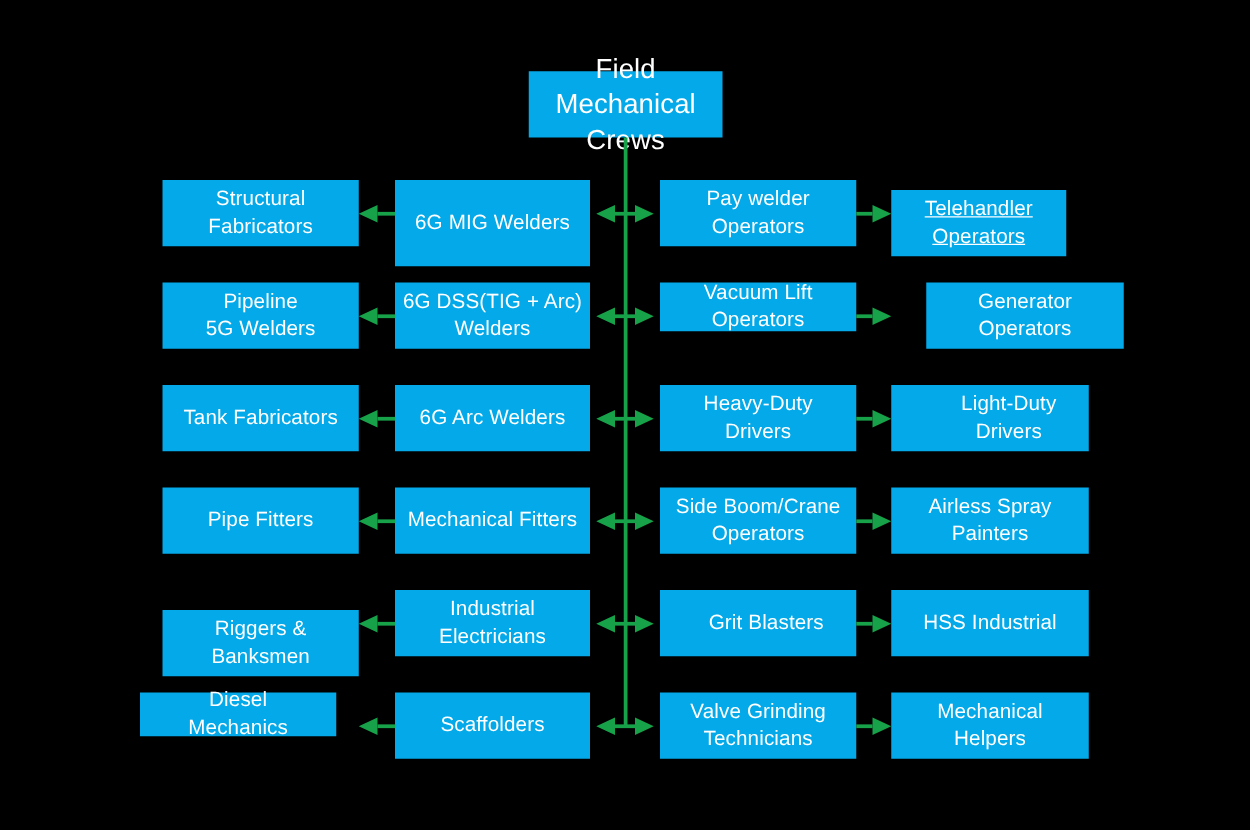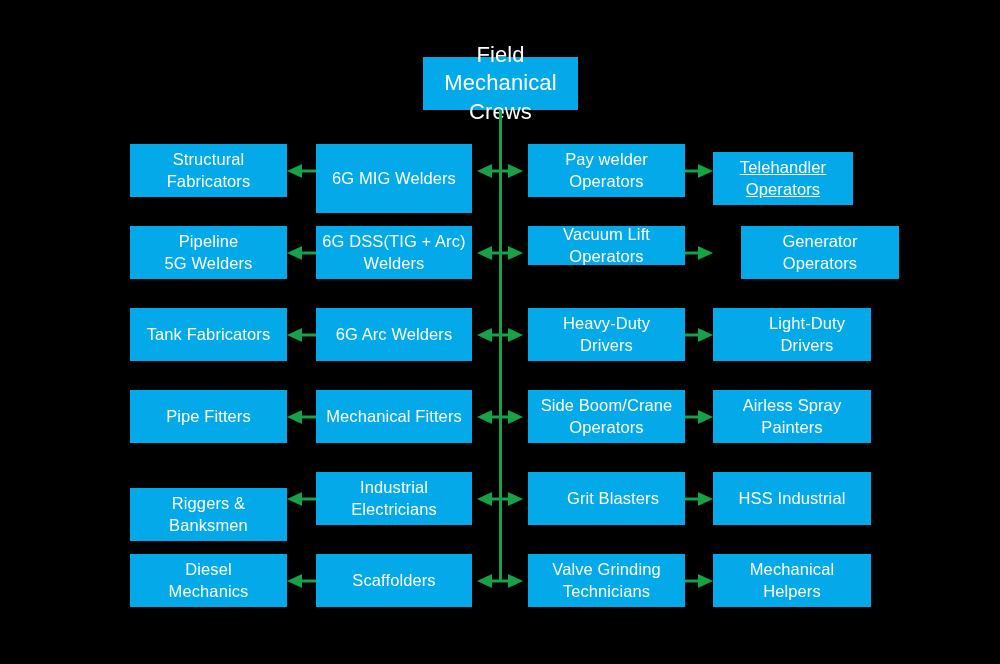--- a/index.html
+++ b/index.html
@@ -188,21 +188,21 @@
             <polygon points="15,8 15,22 0,15" fill="#17a24a"></polygon>
             <polygon points="31,8 31,22 46,15" fill="#17a24a"></polygon>
           </svg>
       </div>
       <div style="position: absolute; left: 685px; top: 483.5px;">
         <svg class="arrow" width="28" height="30" viewBox="0 0 28 30">
             <line x1="0" y1="15" x2="13" y2="15" stroke="#17a24a" stroke-width="3"></line>
             <polygon points="13,8 13,22 28,15" fill="#17a24a"></polygon>
           </svg>
       </div>
-      <div class="node" style="left: 130px; top: 554px; width: 157px; height: 53px;">Diesel
+      <div class="node" style="left: 112px; top: 554px; width: 157px; height: 35px;">Diesel
 Mechanics</div>
       <div class="node" style="left: 316px; top: 554px; width: 156px; height: 53px;">Scaffolders</div>
       <div class="node" style="left: 528px; top: 554px; width: 157px; height: 53px;">Valve Grinding
 Technicians</div>
       <div class="node" style="left: 713px; top: 554px; width: 158px; height: 53px;">Mechanical
 Helpers</div>
       <div style="position: absolute; left: 287px; top: 565.5px;">
         <svg class="arrow" width="29" height="30" viewBox="0 0 29 30">
             <line x1="29" y1="15" x2="15" y2="15" stroke="#17a24a" stroke-width="3"></line>
             <polygon points="15,8 15,22 0,15" fill="#17a24a"></polygon>

